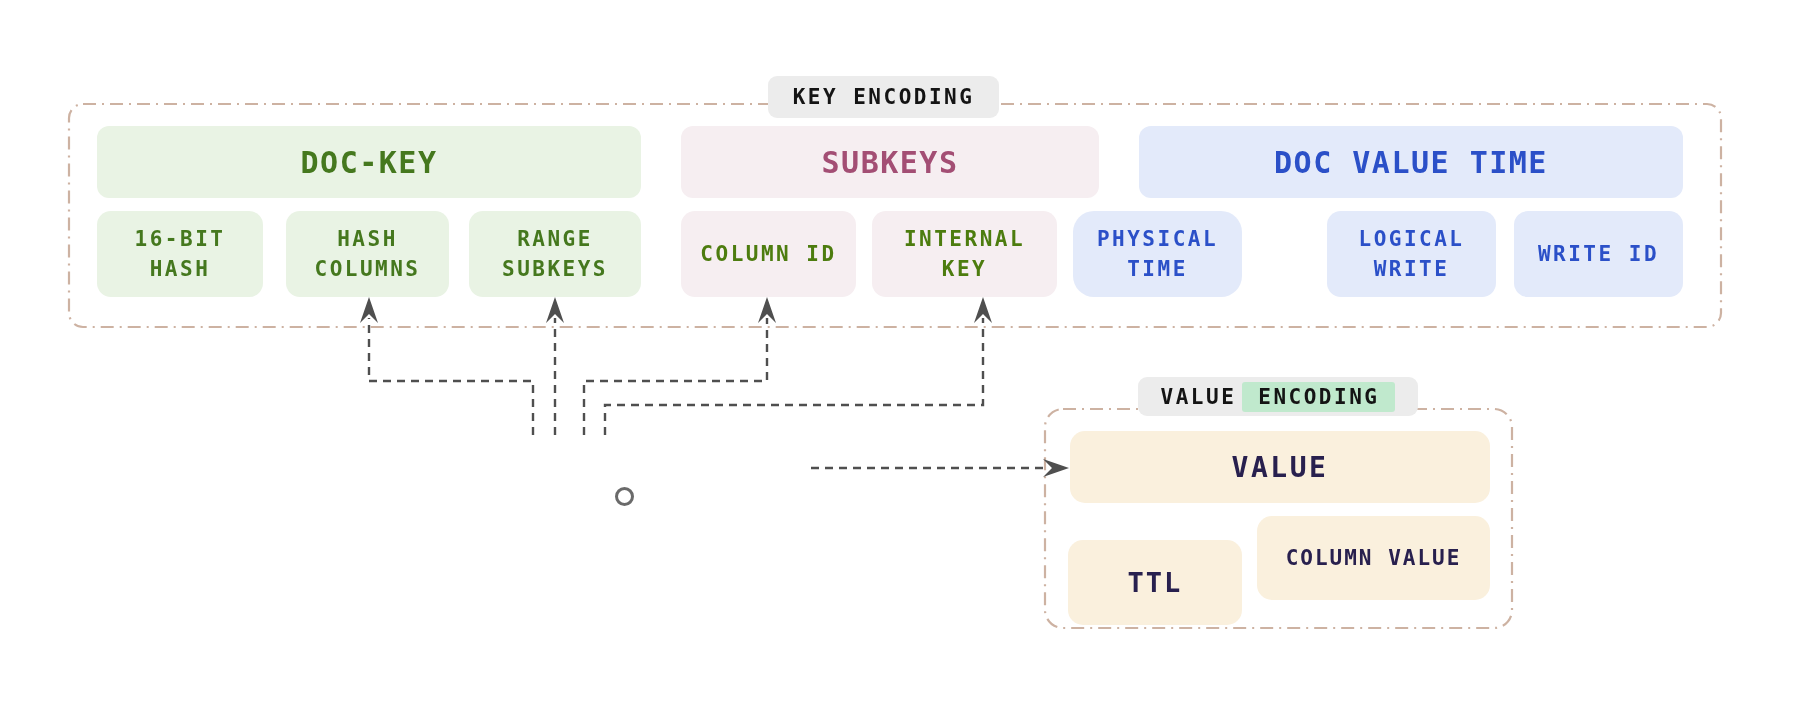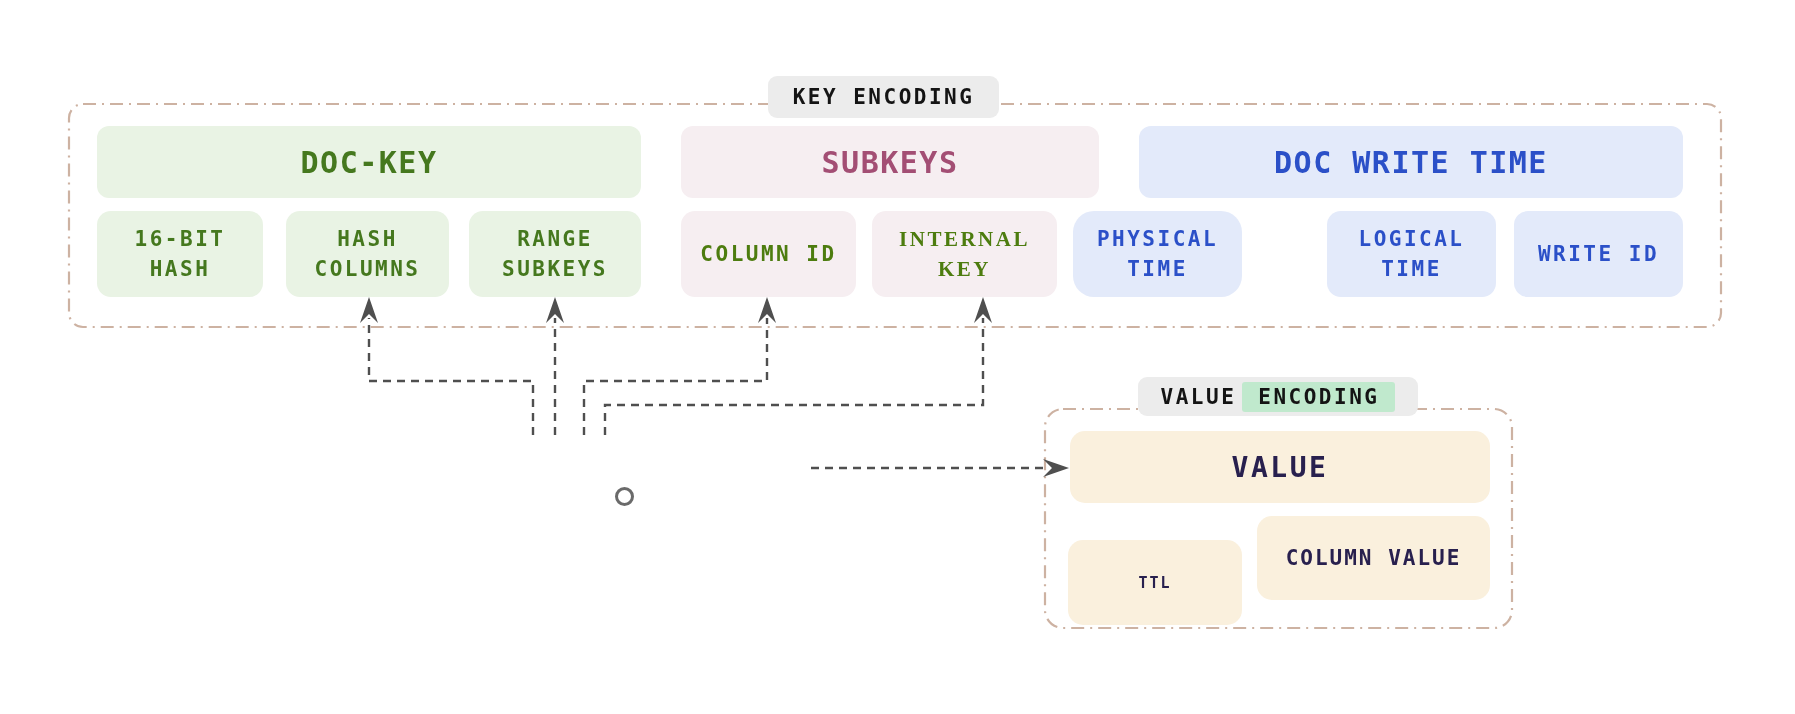--- a/index.html
+++ b/index.html
@@ -36,21 +36,21 @@
     font-weight:bold;font-size:21px;letter-spacing:2.5px;line-height:1.45;
     padding:0 10px;box-sizing:border-box;
   }
   .sub-green{background:#e9f3e4;color:#45781e;}
   .sub-pink {background:#f6eef1;color:#4d7c0f;}
   .sub-blue {background:#e3eafa;color:#2b50c8;}
   .s-g0{left:97px;width:166px;}
   .s-g1{left:286px;width:163px;}
   .s-g2{left:469px;width:172px;}
   .s-p0{left:681px;width:175px;}
-  .s-p1{left:872px;width:185px;font-family:Liberation Serif, serif;}
+  .s-p1{left:872px;width:185px;}
   .s-b0{left:1073px;width:169px;border-radius:21px;}
   .s-b1{left:1327px;width:169px;}
   .s-b2{left:1514px;width:169px;}
 
   
   .pv-card{
     position:absolute;left:368px;top:435px;width:443px;height:198px;
     border:2px solid #a9c7e8;box-sizing:border-box;background:#ffffff;
   }
   .pv-title{
@@ -69,21 +69,21 @@
   }
 
   
   .cream{
     position:absolute;background:#faf0dd;border-radius:15px;
     display:flex;align-items:center;justify-content:center;
     color:#28204e;font-weight:bold;
   }
   .value-box {left:1070px;top:431px;width:420px;height:72px;font-size:28px;letter-spacing:2.5px;}
   .colval-box{left:1257px;top:516px;width:233px;height:84px;font-size:21px;letter-spacing:2px;}
-  .ttl-box   {left:1068px;top:540px;width:174px;height:85px;font-size:15px;letter-spacing:2px;}
+  .ttl-box   {left:1068px;top:540px;width:174px;height:85px;font-size:27px;letter-spacing:2px;}
 </style>
 </head>
 <body>
 
 <div class="canvas">
 
   <svg class="layer" viewBox="0 0 1795 714">
 
     <rect x="69" y="104" width="1652" height="223" rx="14" fill="none" stroke="#cdb2a2" stroke-width="2.2" stroke-dasharray="13 6 2 6"></rect>
 
@@ -100,31 +100,31 @@
     <path d="M555 297 L546 323 L555 314 L564 323 Z" fill="#4f4f4f"></path>
     <path d="M767 297 L758 323 L767 314 L776 323 Z" fill="#4f4f4f"></path>
     <path d="M983 297 L974 323 L983 314 L992 323 Z" fill="#4f4f4f"></path>
     <path d="M1069 468 L1043 459 L1052 468 L1043 477 Z" fill="#4f4f4f"></path>
   </svg>
 
   <div class="badge key-badge">KEY ENCODING</div>
 
   <div class="hdr hdr-green">DOC-KEY</div>
   <div class="hdr hdr-pink">SUBKEYS</div>
-  <div class="hdr hdr-blue">DOC WRITE TIME</div>
+  <div class="hdr hdr-blue">DOC VALUE TIME</div>
 
   <div class="sub sub-green s-g0">16-BIT HASH</div>
   <div class="sub sub-green s-g1">HASH COLUMNS</div>
   <div class="sub sub-green s-g2">RANGE SUBKEYS</div>
 
   <div class="sub sub-pink s-p0">COLUMN ID</div>
   <div class="sub sub-pink s-p1">INTERNAL KEY</div>
 
   <div class="sub sub-blue s-b0">PHYSICAL TIME</div>
-  <div class="sub sub-blue s-b1">LOGICAL TIME</div>
+  <div class="sub sub-blue s-b1">LOGICAL WRITE</div>
   <div class="sub sub-blue s-b2">WRITE ID</div>
 
   <div class="pv-dot"></div>
 
   <div class="badge value-badge">
     <span>VALUE</span><span class="hl">ENCODING</span>
   </div>
 
   <div class="cream value-box">VALUE</div>
   <div class="cream colval-box">COLUMN VALUE</div>

